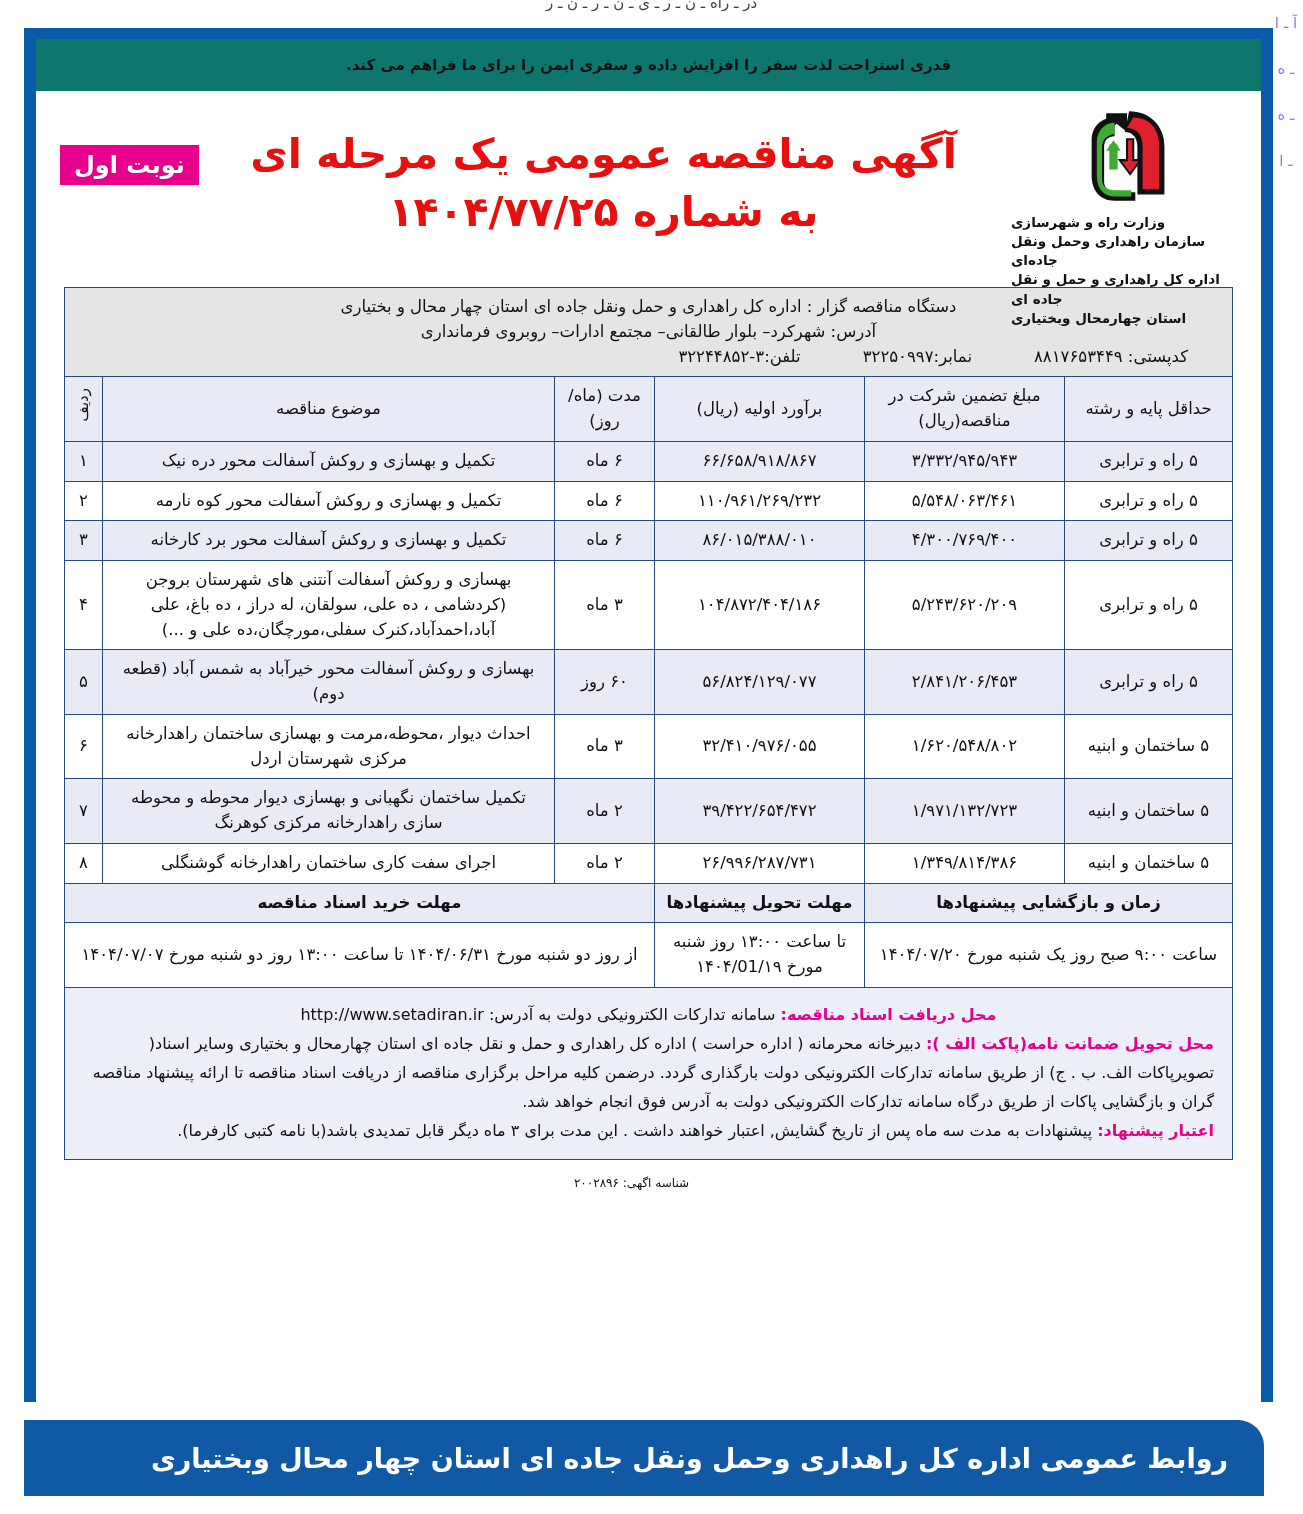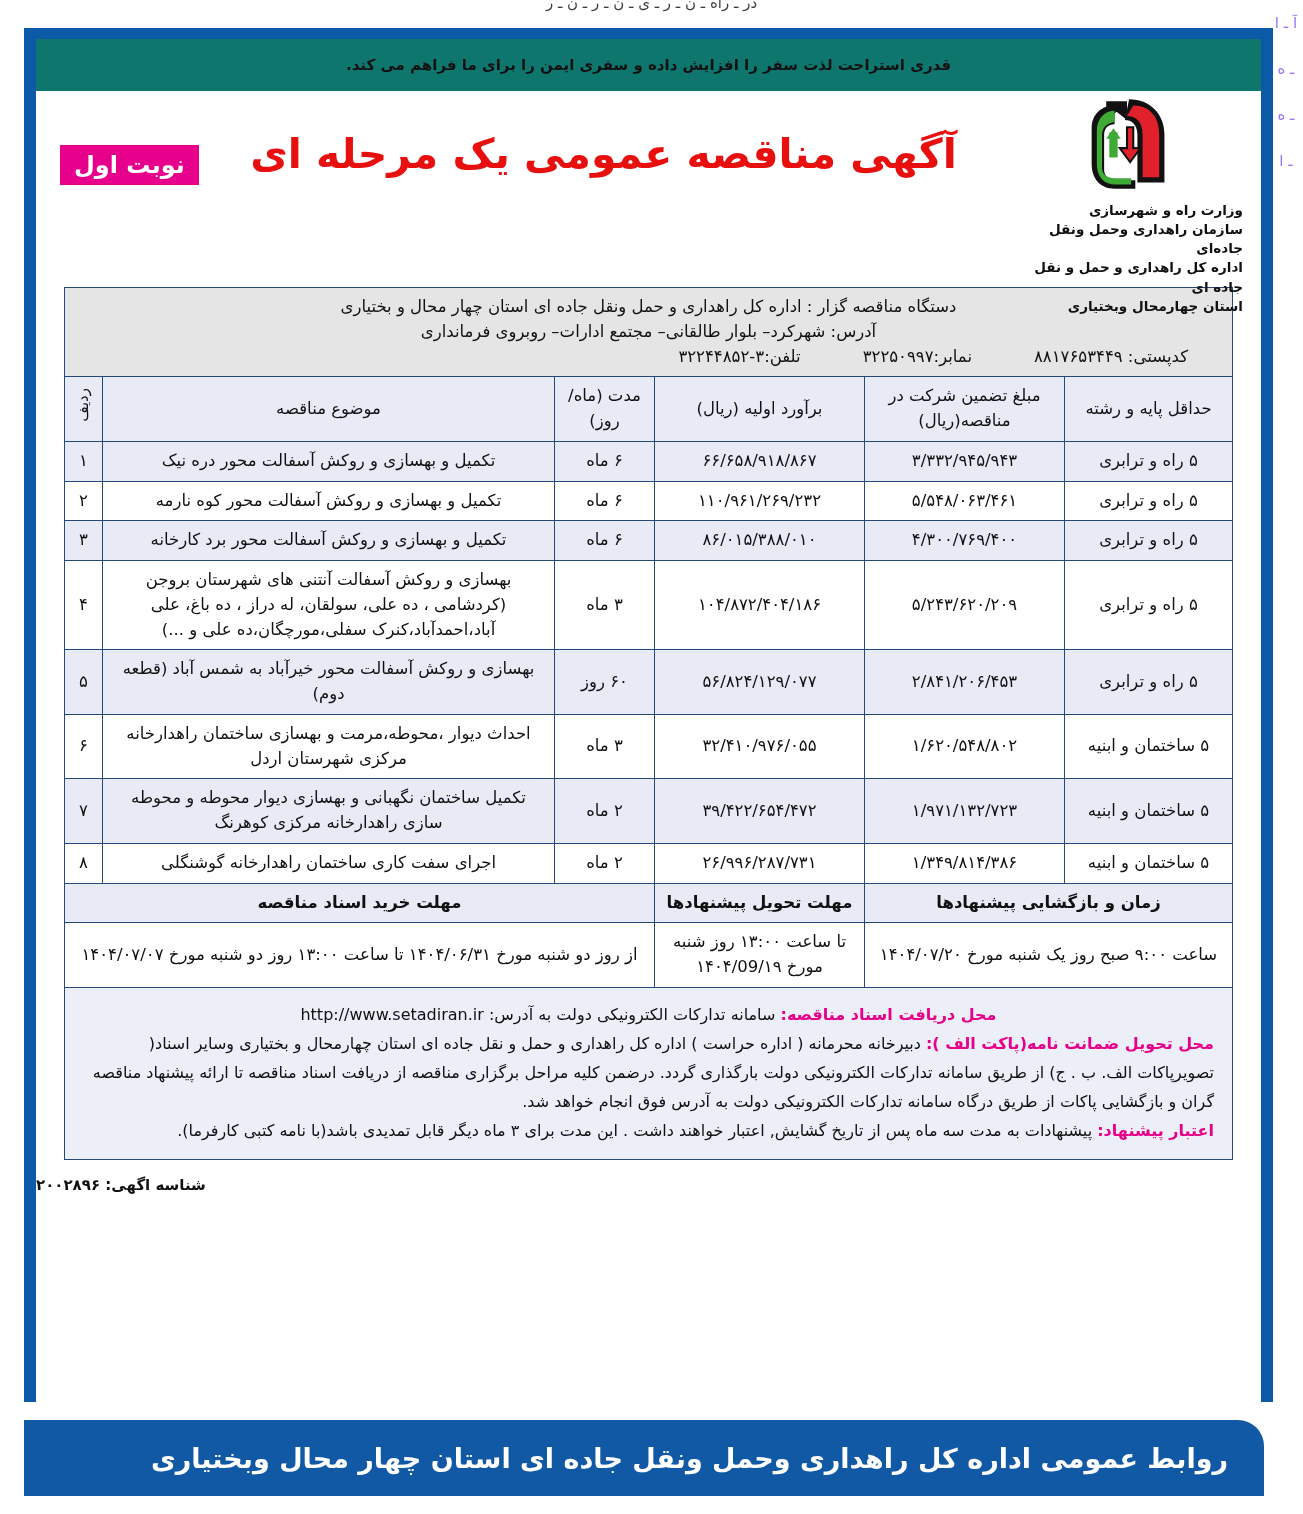--- a/index.html
+++ b/index.html
@@ -56,21 +56,21 @@
     position:absolute;right:auto;left:24px;top:54px;
     background:#e6008c;color:#ffffff;font-weight:bold;
     font-size:24px;padding:6px 14px;
   }
   .maintitle{
     position:absolute;top:34px;left:210px;right:300px;
     text-align:center;color:#e8100f;font-weight:bold;
     font-size:41px;line-height:1.42;
   }
   .logo-wrap{
-    position:absolute;right:18px;top:2px;width:232px;text-align:right;
+    position:absolute;right:18px;top:14px;width:232px;text-align:left;
   }
   .logo-mark{margin:0 auto;width:104px;height:104px;position:relative;}
   .logo-cap{
     margin-top:4px;font-size:13.5px;font-weight:bold;color:#111;line-height:1.42;
   }
 
   
   .tbl-wrap{padding:0 28px;}
   table.main{
     width:100%;border-collapse:collapse;table-layout:fixed;
@@ -103,21 +103,21 @@
   
   .notes{
     margin:0 28px;border:1.4px solid #24497a;border-top:none;
     background:#eceef8;padding:12px 18px 14px 18px;
     font-size:16px;line-height:1.82;text-align:right;color:#111;
   }
   .notes .k{color:#e6008c;font-weight:bold;}
   .notes .ctr{text-align:center;}
   .notes .url{font-family:"DejaVu Sans","Liberation Sans",sans-serif;direction:ltr;display:inline-block;}
   .shenase{
-    margin:16px 34px 0 0;text-align:left;font-size:15px;font-weight:bold;color:#111;
+    margin:16px 34px 0 0;text-align:center;font-size:12px;font-weight:normal;color:#111;
   }
 
   
   .footbar{
     position:absolute;left:24px;bottom:18px;width:1240px;height:76px;
     background:#1159a5;border-top-left-radius:0;border-top-right-radius:26px;
     display:flex;align-items:center;justify-content:flex-start;
   }
   .footbar span{
     color:#ffffff;font-weight:bold;font-size:27px;padding:0 36px 0 0;white-space:nowrap;margin-left:32px;
@@ -139,20 +139,21 @@
     <div class="ad-inner">
 
       <div class="slogan">قدری استراحت لذت سفر را افزایش داده و سفری ایمن را برای ما فراهم می کند.</div>
 
       <div class="titleband">
 
         <div class="nobat">نوبت اول</div>
 
         <div class="maintitle">
           <div>آگهی مناقصه عمومی یک مرحله ای</div>
+          <div>به شماره ۱۴۰۴/۷۷/۲۵</div>
         </div>
 
         <div class="logo-wrap">
           <div class="logo-mark">
             <svg viewBox="0 0 100 100" width="104" height="104" aria-hidden="true">
               <path d="M30 8 L30 26 L40 18 L50 26 L50 8 Z" fill="#111"></path>
               <path d="M52 6 C72 6 86 20 86 40 L86 86 L60 86 L60 40 C60 30 54 26 48 26 Z" fill="#111"></path>
               <path d="M56 12 C72 12 81 23 81 40 L81 81 L65 81 L65 40 C65 27 58 22 50 22 Z" fill="#e0202a"></path>
               <path d="M16 34 C16 20 26 12 38 12 L38 30 C32 30 28 34 28 40 L28 74 C28 80 33 84 40 84 L58 84 L58 92 L38 92 C24 92 16 82 16 68 Z" fill="#111"></path>
               <path d="M21 36 C21 24 29 17 38 17 L38 28 C31 29 26 33 26 41 L26 72 C26 79 32 82 40 82 L54 82 L54 88 L39 88 C27 88 21 80 21 68 Z" fill="#3faa35"></path>
@@ -277,21 +278,21 @@
           </tr>
 
           <tr class="hpink">
             <td colspan="2">زمان و بازگشایی پیشنهادها</td>
             <td>مهلت تحویل پیشنهادها</td>
             <td colspan="3">مهلت خرید اسناد مناقصه</td>
           </tr>
 
           <tr class="dates">
             <td colspan="2">ساعت ۹:۰۰ صبح روز یک شنبه مورخ ۱۴۰۴/۰۷/۲۰</td>
-            <td>تا ساعت ۱۳:۰۰ روز شنبه مورخ ۱۴۰۴/09/۱۹</td>
+            <td>تا ساعت ۱۳:۰۰ روز شنبه مورخ ۱۴۰۴/01/۱۹</td>
             <td colspan="3">از روز دو شنبه مورخ ۱۴۰۴/۰۶/۳۱ تا ساعت ۱۳:۰۰ روز دو شنبه مورخ ۱۴۰۴/۰۷/۰۷</td>
           </tr>
         </tbody>
           </table>
       </div>
 
       <div class="notes">
         <div class="ctr">
           <span class="k">محل دریافت اسناد مناقصه:</span>
           <span>سامانه تدارکات الکترونیکی دولت به آدرس:</span>

